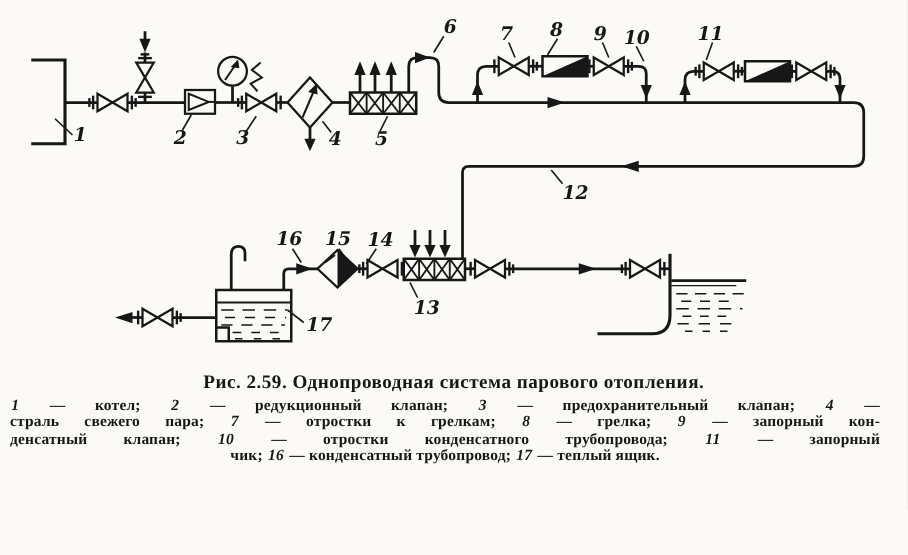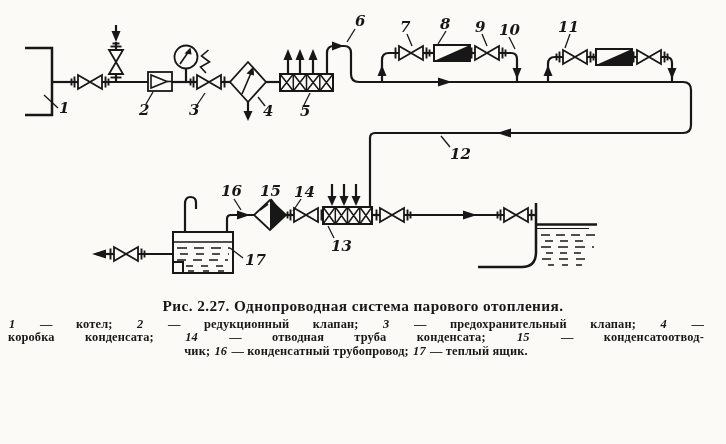--- a/index.html
+++ b/index.html
@@ -308,20 +308,21 @@
         <text class="dlbl" x="331" y="251">13</text>
         <text class="dlbl" x="294" y="197">14</text>
         <text class="dlbl" x="260" y="196">15</text>
         <text class="dlbl" x="221" y="196">16</text>
         <text class="dlbl" x="245" y="265">17</text>
       </g>
     </svg>
   </div>
 
   <div class="caption">
-    <div class="fig-title">Рис. 2.27. Однопроводная система парового отопления.</div>
+    <div class="fig-title">Рис. 2.59. Однопроводная система парового отопления.</div>
     <div class="legend">
         <div class="legend-line"><i>1</i> — котел; <i>2</i> — редукционный клапан; <i>3</i> — предохранительный клапан; <i>4</i> —</div>
-        <div class="legend-line">коробка конденсата; <i>14</i> — отводная труба конденсата; <i>15</i> — конденсатоотвод-</div>
+        <div class="legend-line">страль свежего пара; <i>7</i> — отростки к грелкам; <i>8</i> — грелка; <i>9</i> — запорный кон-</div>
+        <div class="legend-line">денсатный клапан; <i>10</i> — отростки конденсатного трубопровода; <i>11</i> — запорный</div>
         <div class="legend-line last">чик; <i>16</i> — конденсатный трубопровод; <i>17</i> — теплый ящик.</div>
       </div>
   </div>
 </div>
 
 </body></html>

